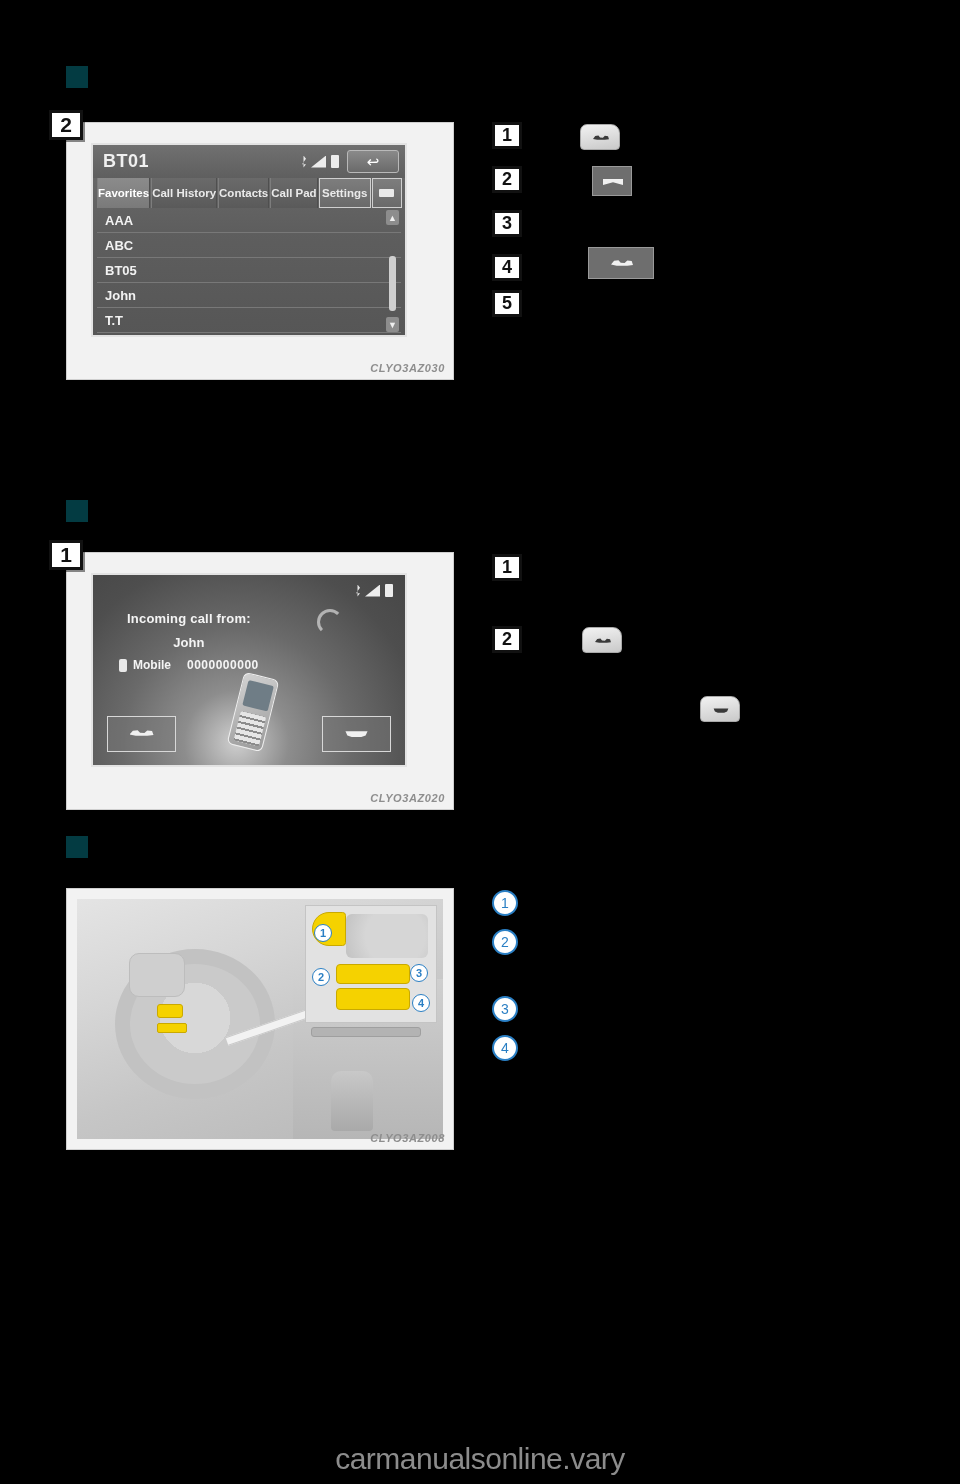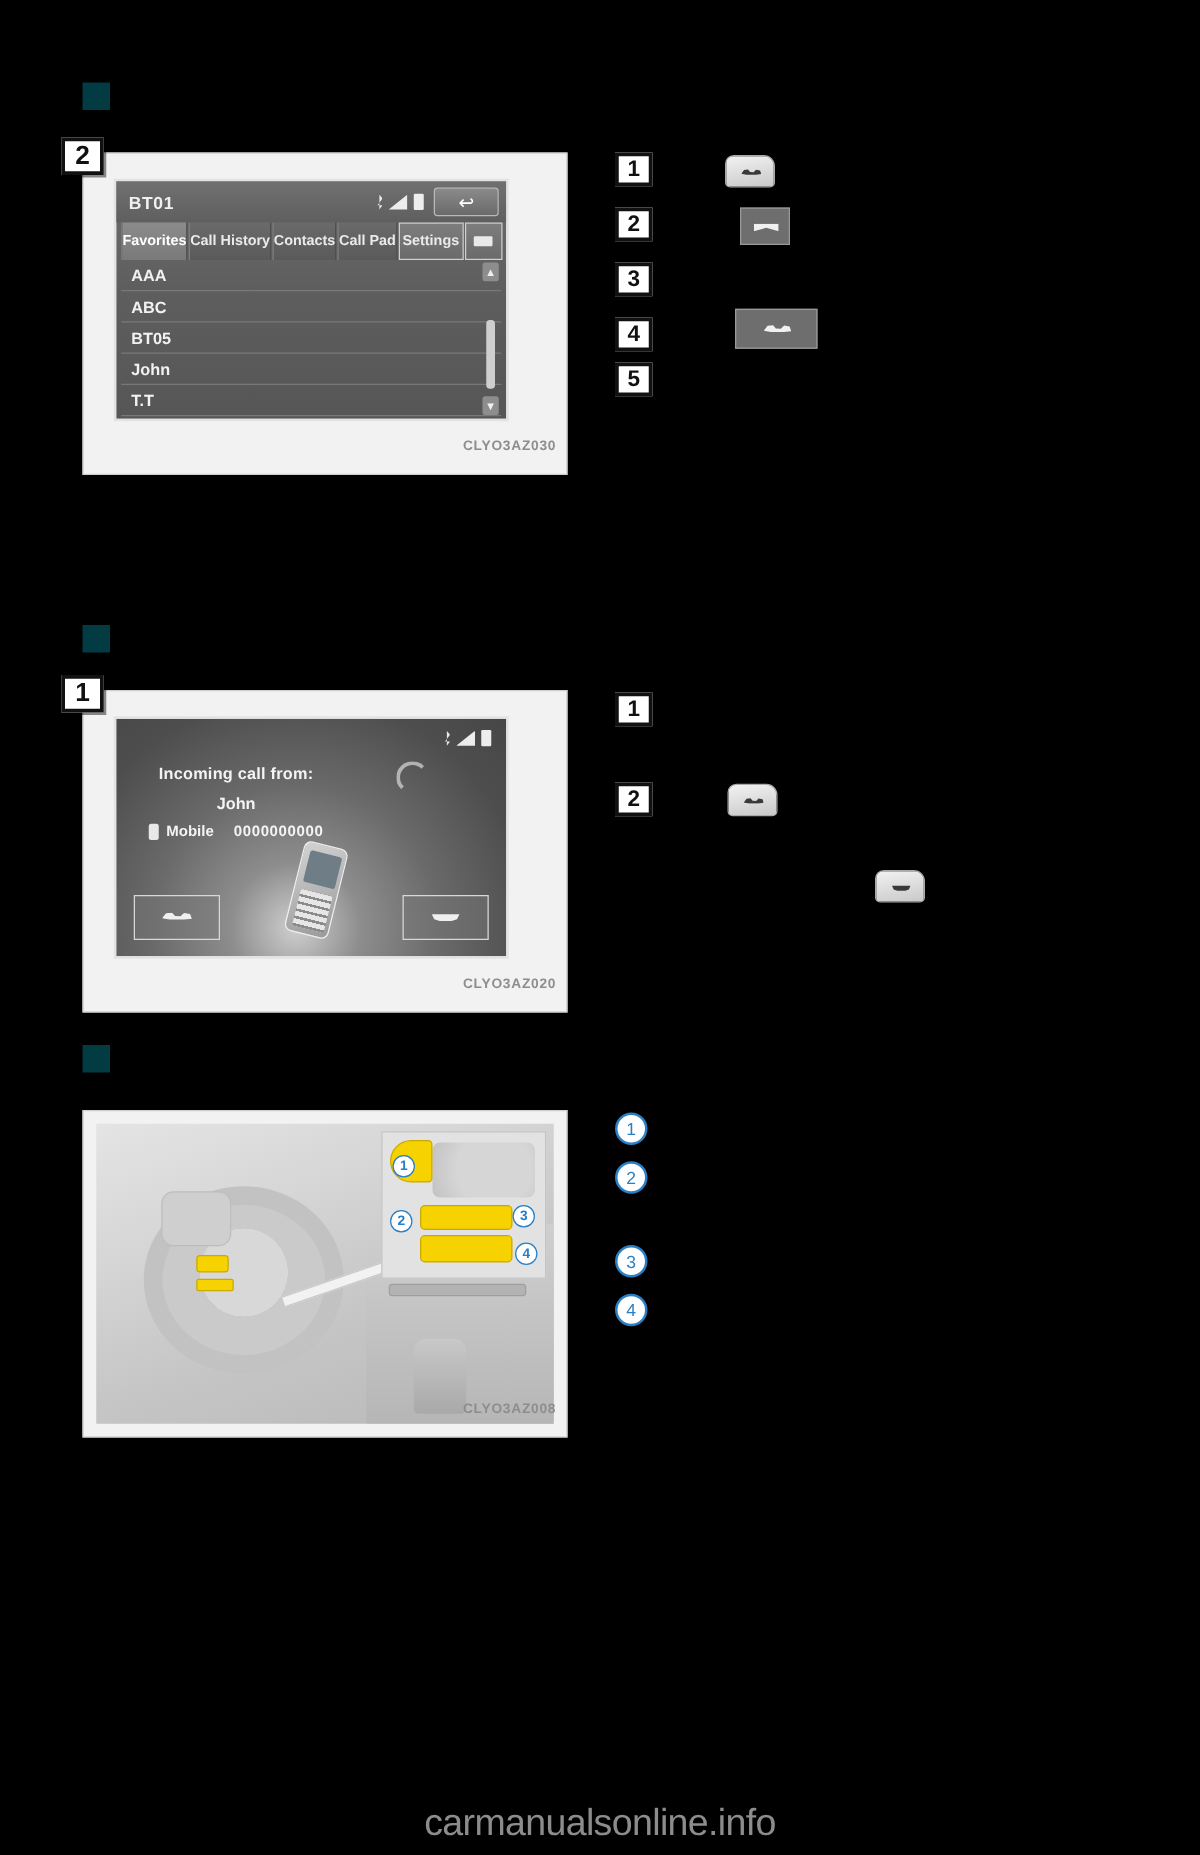--- a/index.html
+++ b/index.html
@@ -23,35 +23,35 @@
     position: absolute; background: #f2f2f2; border: 1px solid #cfcfcf;
   }
   .fig-badge {
     position: absolute; left: -18px; top: -13px;
     width: 34px; height: 30px; background: #ffffff; border: 3px solid #111;
     color: #111; font-size: 21px; font-weight: bold;
     display: flex; align-items: center; justify-content: center;
     box-shadow: 2px 2px 0 rgba(0,0,0,.45); z-index: 4;
   }
   .fig-code {
-    position: absolute; right: 8px; bottom: 16px;
-    font-size: 11px; letter-spacing: .6px; color: #8e8e8e; font-weight: bold;
+    position: absolute; right: 8px; bottom: 5px;
+    font-size: 11px; letter-spacing: .6px; color: #8e8e8e; font-weight: bold; font-style: italic;
   }
 
   
   .navscreen {
     position: absolute; left: 24px; top: 20px; width: 316px; height: 194px;
     background: linear-gradient(180deg,#6d6d6d 0%,#5e5e5e 45%,#565656 100%);
     border: 2px solid #e3e3e3; overflow: hidden;
   }
   .ns-top {
     height: 33px; display: flex; align-items: center; padding: 0 6px 0 10px;
     background: linear-gradient(180deg,#707070,#5f5f5f);
   }
-  .ns-title { color: #f0f0f0; font-size: 14px; font-weight: bold; letter-spacing: .5px; }
+  .ns-title { color: #f0f0f0; font-size: 18px; font-weight: bold; letter-spacing: .5px; }
   .ns-status { margin-left: auto; display: flex; align-items: center; gap: 5px; }
   .ico-bt { width: 5px; height: 12px; background: #e9e9e9;
             clip-path: polygon(50% 0,100% 28%,20% 72%,100% 72%,50% 100%,50% 0,0 28%); }
   .ico-sig { width: 15px; height: 12px; background: #ededed;
              clip-path: polygon(100% 0,100% 100%,0 100%); }
   .ico-bat { width: 8px; height: 13px; background: #ededed; border-radius: 1px; }
   .ns-back {
     margin-left: 8px; width: 52px; height: 23px; border: 1px solid #b9b9b9;
     background: linear-gradient(180deg,#8a8a8a,#6a6a6a); border-radius: 3px;
     display: flex; align-items: center; justify-content: center; color: #fff; font-size: 15px;
@@ -435,14 +435,14 @@
   </div>
   <div class="callout" style="left:492px; top:996px;">
     <span class="circ-chip">3</span>
     <span class="callout-body"></span>
   </div>
   <div class="callout" style="left:492px; top:1035px;">
     <span class="circ-chip">4</span>
     <span class="callout-body"></span>
   </div>
 
-  <div class="watermark">carmanualsonline.info</div>
+  <div class="watermark">carmanualsonline.vary</div>
 </div>
 
 </body></html>

